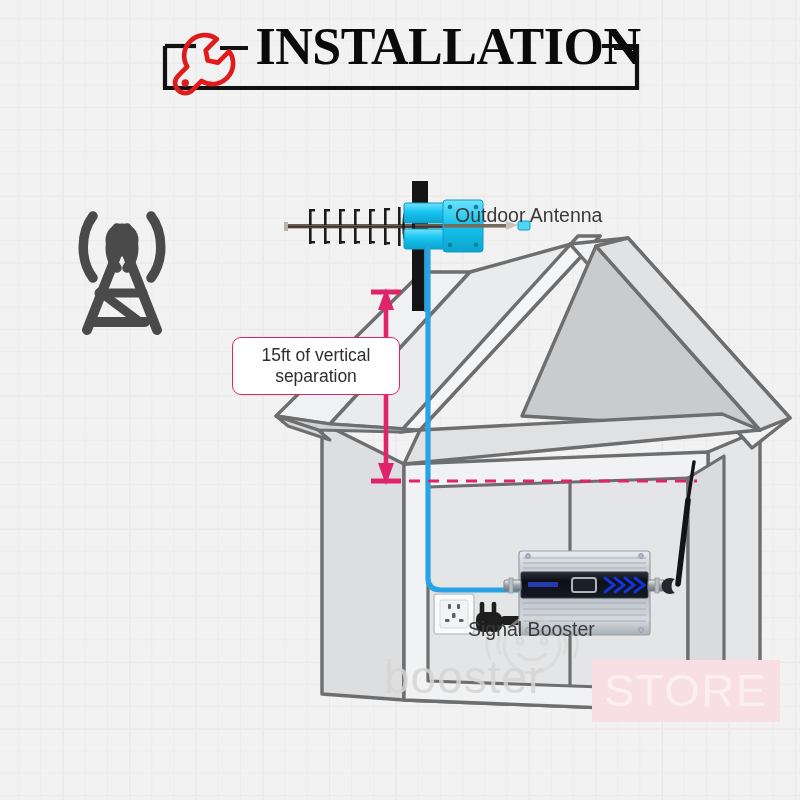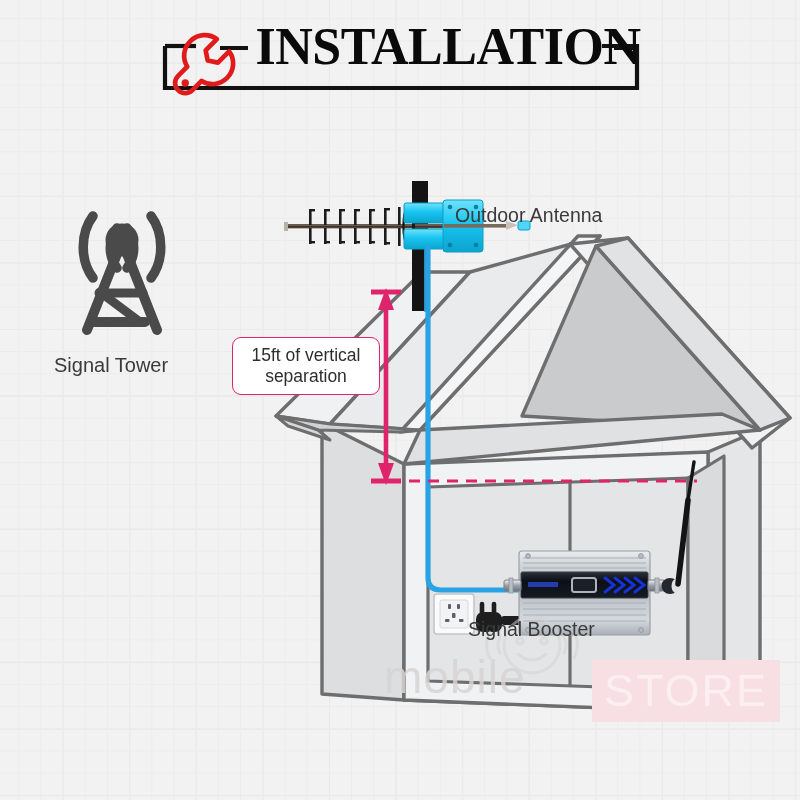--- a/index.html
+++ b/index.html
@@ -45,21 +45,21 @@
     font-size:19.5px;color:#3a3a3a;white-space:nowrap;
   }
   .lbl-tower{left:54px;top:354px;font-size:20px;}
   .lbl-outdoor{left:455px;top:188px;margin-top:16px;}
   .lbl-indoor{left:555px;top:443px;}
   .lbl-coax{left:279px;top:551px;}
   .lbl-booster{left:468px;top:618px;}
 
   
   .callout{
-    position:absolute;left:232px;top:337px;width:148px;height:58px;
+    position:absolute;left:232px;top:337px;width:168px;height:58px;
     background:#ffffff;border:1.7px solid #e0246c;border-radius:9px;
     display:flex;align-items:center;justify-content:center;
     text-align:center;line-height:21px;
     font-size:17.5px;color:#2e2e2e;
     font-family:"Liberation Sans", sans-serif;
     box-sizing:border-box;
   }
   
   .wm-text{
     position:absolute;left:384px;top:655px;
@@ -330,30 +330,29 @@
         <path d="M66 54 q14 12 28 0"></path>
         <path d="M38 32 q-7 13 0 26"></path>
         <path d="M48 37 q-4 8 0 16"></path>
         <path d="M122 32 q7 13 0 26"></path>
         <path d="M112 37 q4 8 0 16"></path>
       </g>
     </svg>
   </div>
 
   <div class="wm-text">
-    <div>mobile</div>
+    <div>booster</div>
   </div>
 
   <div class="wm-store">
     <span>STORE</span>
   </div>
 
   <div class="hdr-title">INSTALLATION</div>
 
-  <div class="lbl lbl-tower">Signal Tower</div>
   <div class="lbl lbl-outdoor">Outdoor Antenna</div>
   <div class="lbl lbl-booster">Signal Booster</div>
 
   <div class="callout">
     <div>
       <div>15ft of vertical</div>
       <div>separation</div>
     </div>
   </div>
 </div>

